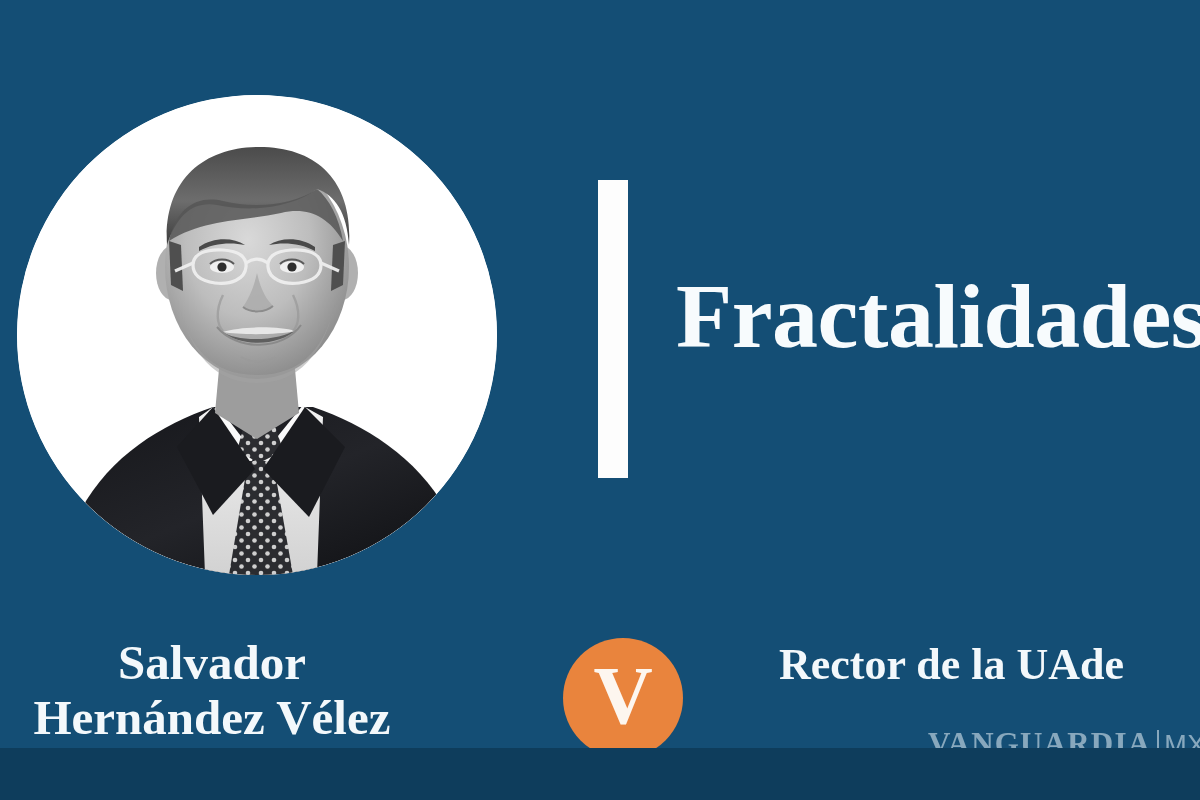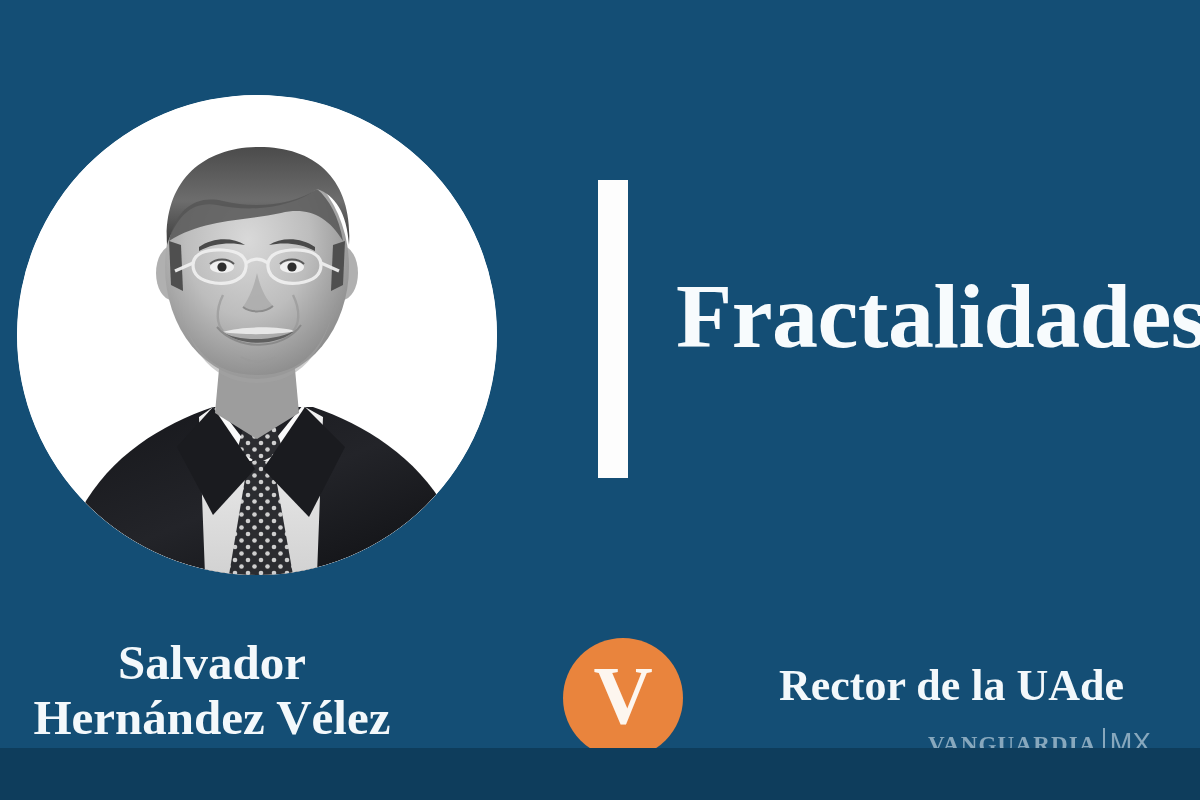--- a/index.html
+++ b/index.html
@@ -93,37 +93,36 @@
   
   #author-role {
     position: absolute;
     left: 779px;
     top: 639px;
     font-size: 44px;
     font-weight: 700;
     color: #f3f8fb;
     white-space: nowrap;
     letter-spacing: 0px;
-    margin-top: 21px;
   }
 
   
   #watermark {
     position: absolute;
     left: 928px;
     top: 726px;
     display: flex;
     align-items: baseline;
     opacity: 0.62;
     white-space: nowrap;
   }
   #watermark-main {
     font-family: "Liberation Serif", serif;
     font-weight: 700;
-    font-size: 23px;
+    font-size: 31px;
     letter-spacing: 1.2px;
     color: #cfe0ea;
   }
   #watermark-sep {
     display: inline-block;
     width: 2px;
     height: 26px;
     background: #cfe0ea;
     margin: 0 5px 0 6px;
     position: relative;

